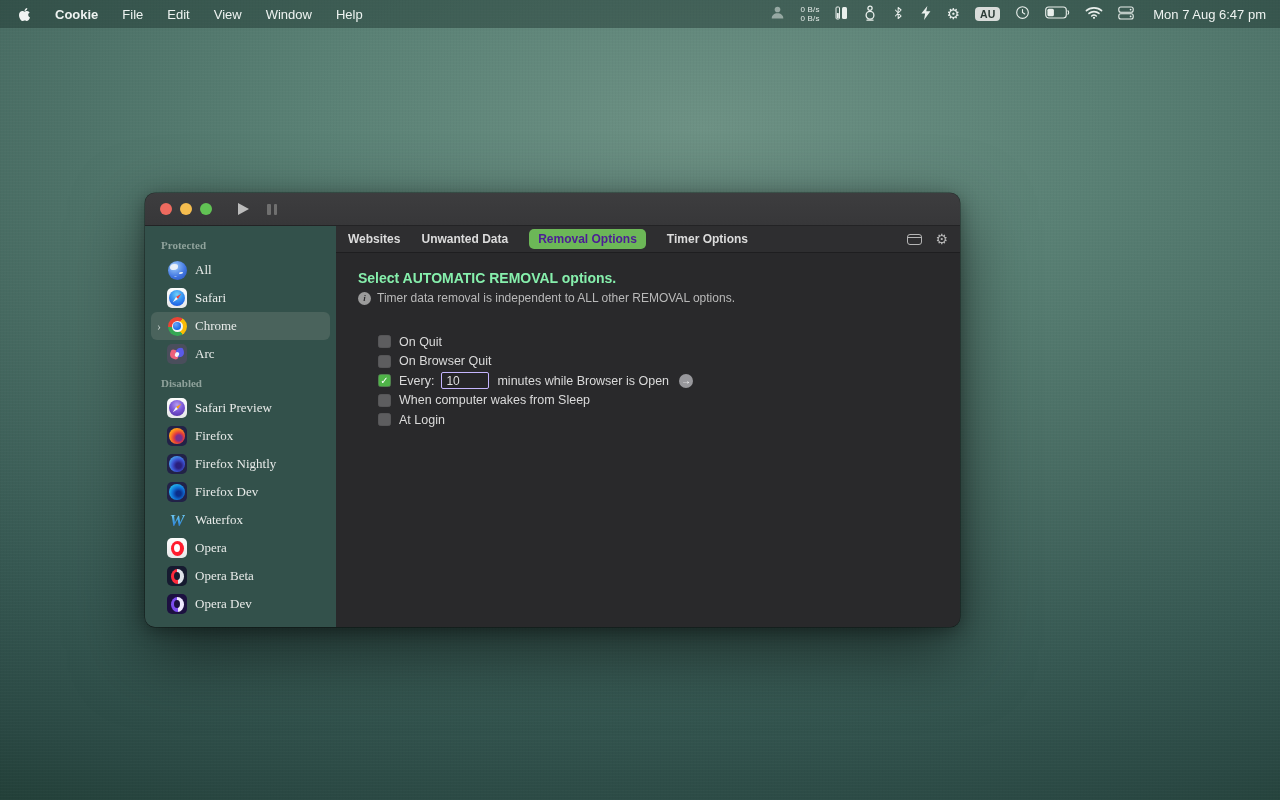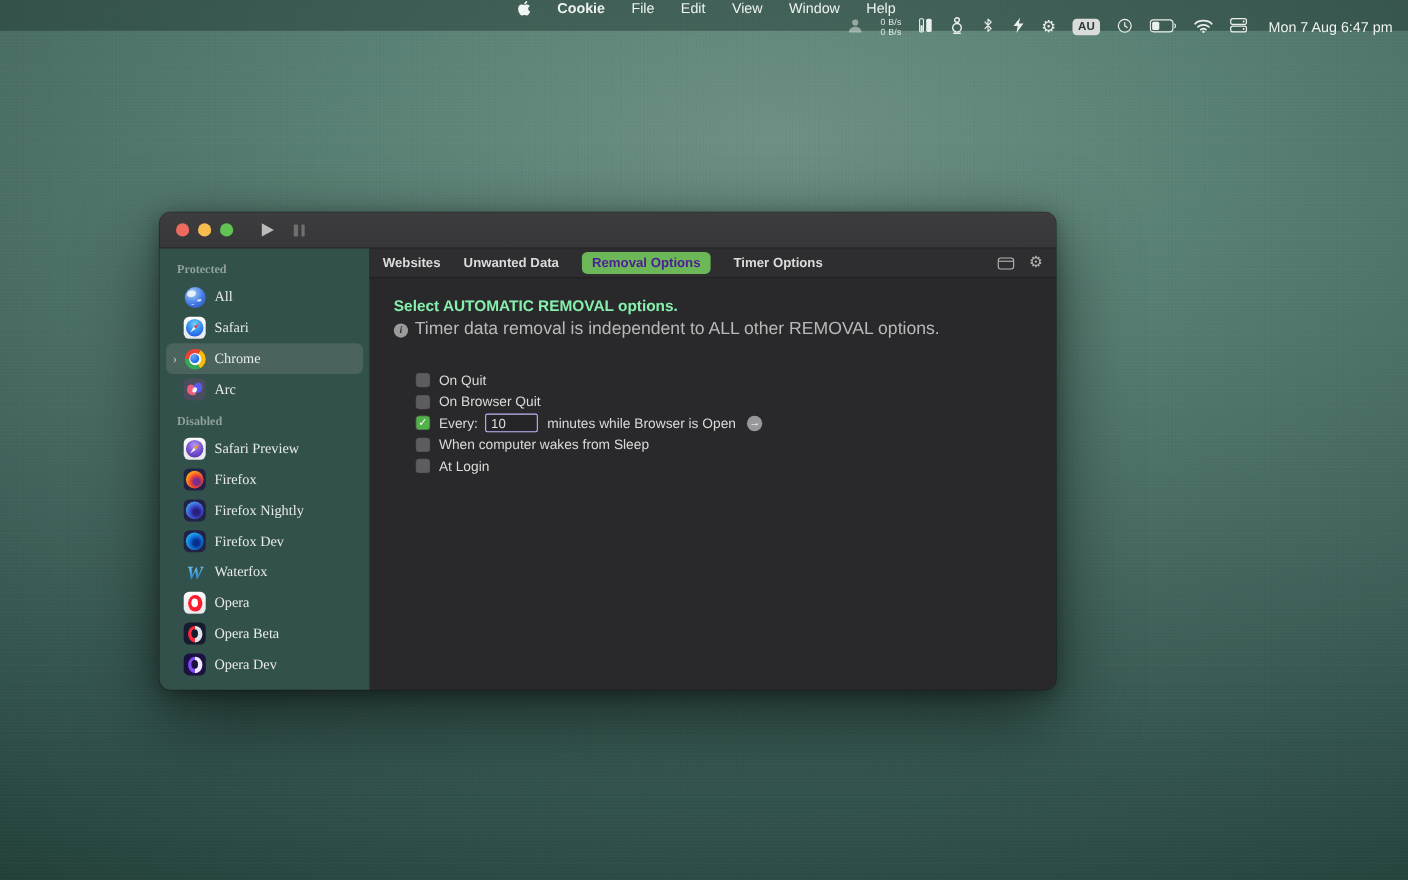--- a/index.html
+++ b/index.html
@@ -10,21 +10,21 @@
       #6d9184 0%, #5a8175 26%, #476b62 52%, #365852 74%, #2a4843 92%, #234039 100%);
     position:relative; color:#e8e8e8;
   }
   body::after{ content:''; position:absolute; inset:0; pointer-events:none;
     background: repeating-linear-gradient(0deg, rgba(255,255,255,.015) 0 1px, transparent 1px 3px),
                 repeating-linear-gradient(90deg, rgba(0,0,0,.02) 0 1px, transparent 1px 3px); }
 
   
   .menubar { position:absolute; top:0; left:0; right:0; height:28px; z-index:5;
     background:rgba(24,46,41,.42); display:flex; align-items:center;
-    padding:0 14px 0 18px; font-size:13px; color:#eef3f1;flex-direction:column; }
+    padding:0 14px 0 18px; font-size:13px; color:#eef3f1; }
   .mb-left { display:flex; align-items:center; gap:24px; }
   .apple { display:flex; align-items:center; }
   .apple svg { width:13px; height:15px; fill:#f0f4f2; }
   .mb-app { font-weight:700; }
   .mb-item { font-weight:400; }
   .mb-right { margin-left:auto; display:flex; align-items:center; gap:15px; }
   .mb-right svg { stroke:#e9efec; fill:none; }
   .net-speed { display:flex; flex-direction:column; justify-content:center;
     font-size:8px; line-height:9px; color:#e4ebe8; letter-spacing:.2px; }
   .person-icon svg { fill:#cfd9d5; opacity:.6; stroke:none; }
@@ -127,21 +127,21 @@
   .win-icon { width:15px; height:11px; border:1.5px solid #b5b5b5; border-radius:3px; position:relative; }
   .win-icon::after { content:''; position:absolute; left:0; right:0; top:2px; border-top:1.5px solid #b5b5b5; }
   .tab-gear { font-size:14px; color:#b5b5b5; font-family:"DejaVu Sans",sans-serif; line-height:1; }
 
   .content { flex:1; padding:17px 20px 0 22px; min-height:0; }
   .c-title { font-size:14px; font-weight:700; color:#86efac; }
   .c-info { display:flex; align-items:center; gap:6px; margin-top:5px; }
   .info-icon { width:13px; height:13px; flex:0 0 13px; border-radius:50%; background:#9b9b9b;
     color:#2b2b2d; font-size:9px; font-weight:700; font-style:italic;
     display:flex; align-items:center; justify-content:center; font-family:"Liberation Serif","DejaVu Serif",serif; }
-  .c-info-text { font-size:16px; color:#b9b9b9; }
+  .c-info-text { font-size:12px; color:#b9b9b9; }
 
   .opts { margin:30px 0 0 20px; display:flex; flex-direction:column; gap:6px; }
   .opt-row { display:flex; align-items:center; gap:8px; height:13.5px; font-size:12.5px; color:#dadada; }
   .cb { width:13px; height:13px; flex:0 0 13px; border-radius:3.5px; background:#5d5d5f;
     box-shadow:inset 0 0 0 .5px #505052; display:flex; align-items:center; justify-content:center; }
   .cb.checked { background:#4fb348; color:#fff; font-size:10px; font-weight:700; line-height:1; }
   .num-input { width:48px; height:17px; background:#252527; border:1px solid #c4b5fd;
     border-radius:2px; color:#dedede; font-size:12px; padding:0 4px;
     font-family:"Liberation Sans","DejaVu Sans",sans-serif; margin-left:-1px; }
   .arrow-btn { width:14px; height:14px; border-radius:50%; background:#98989c; color:#fff;

